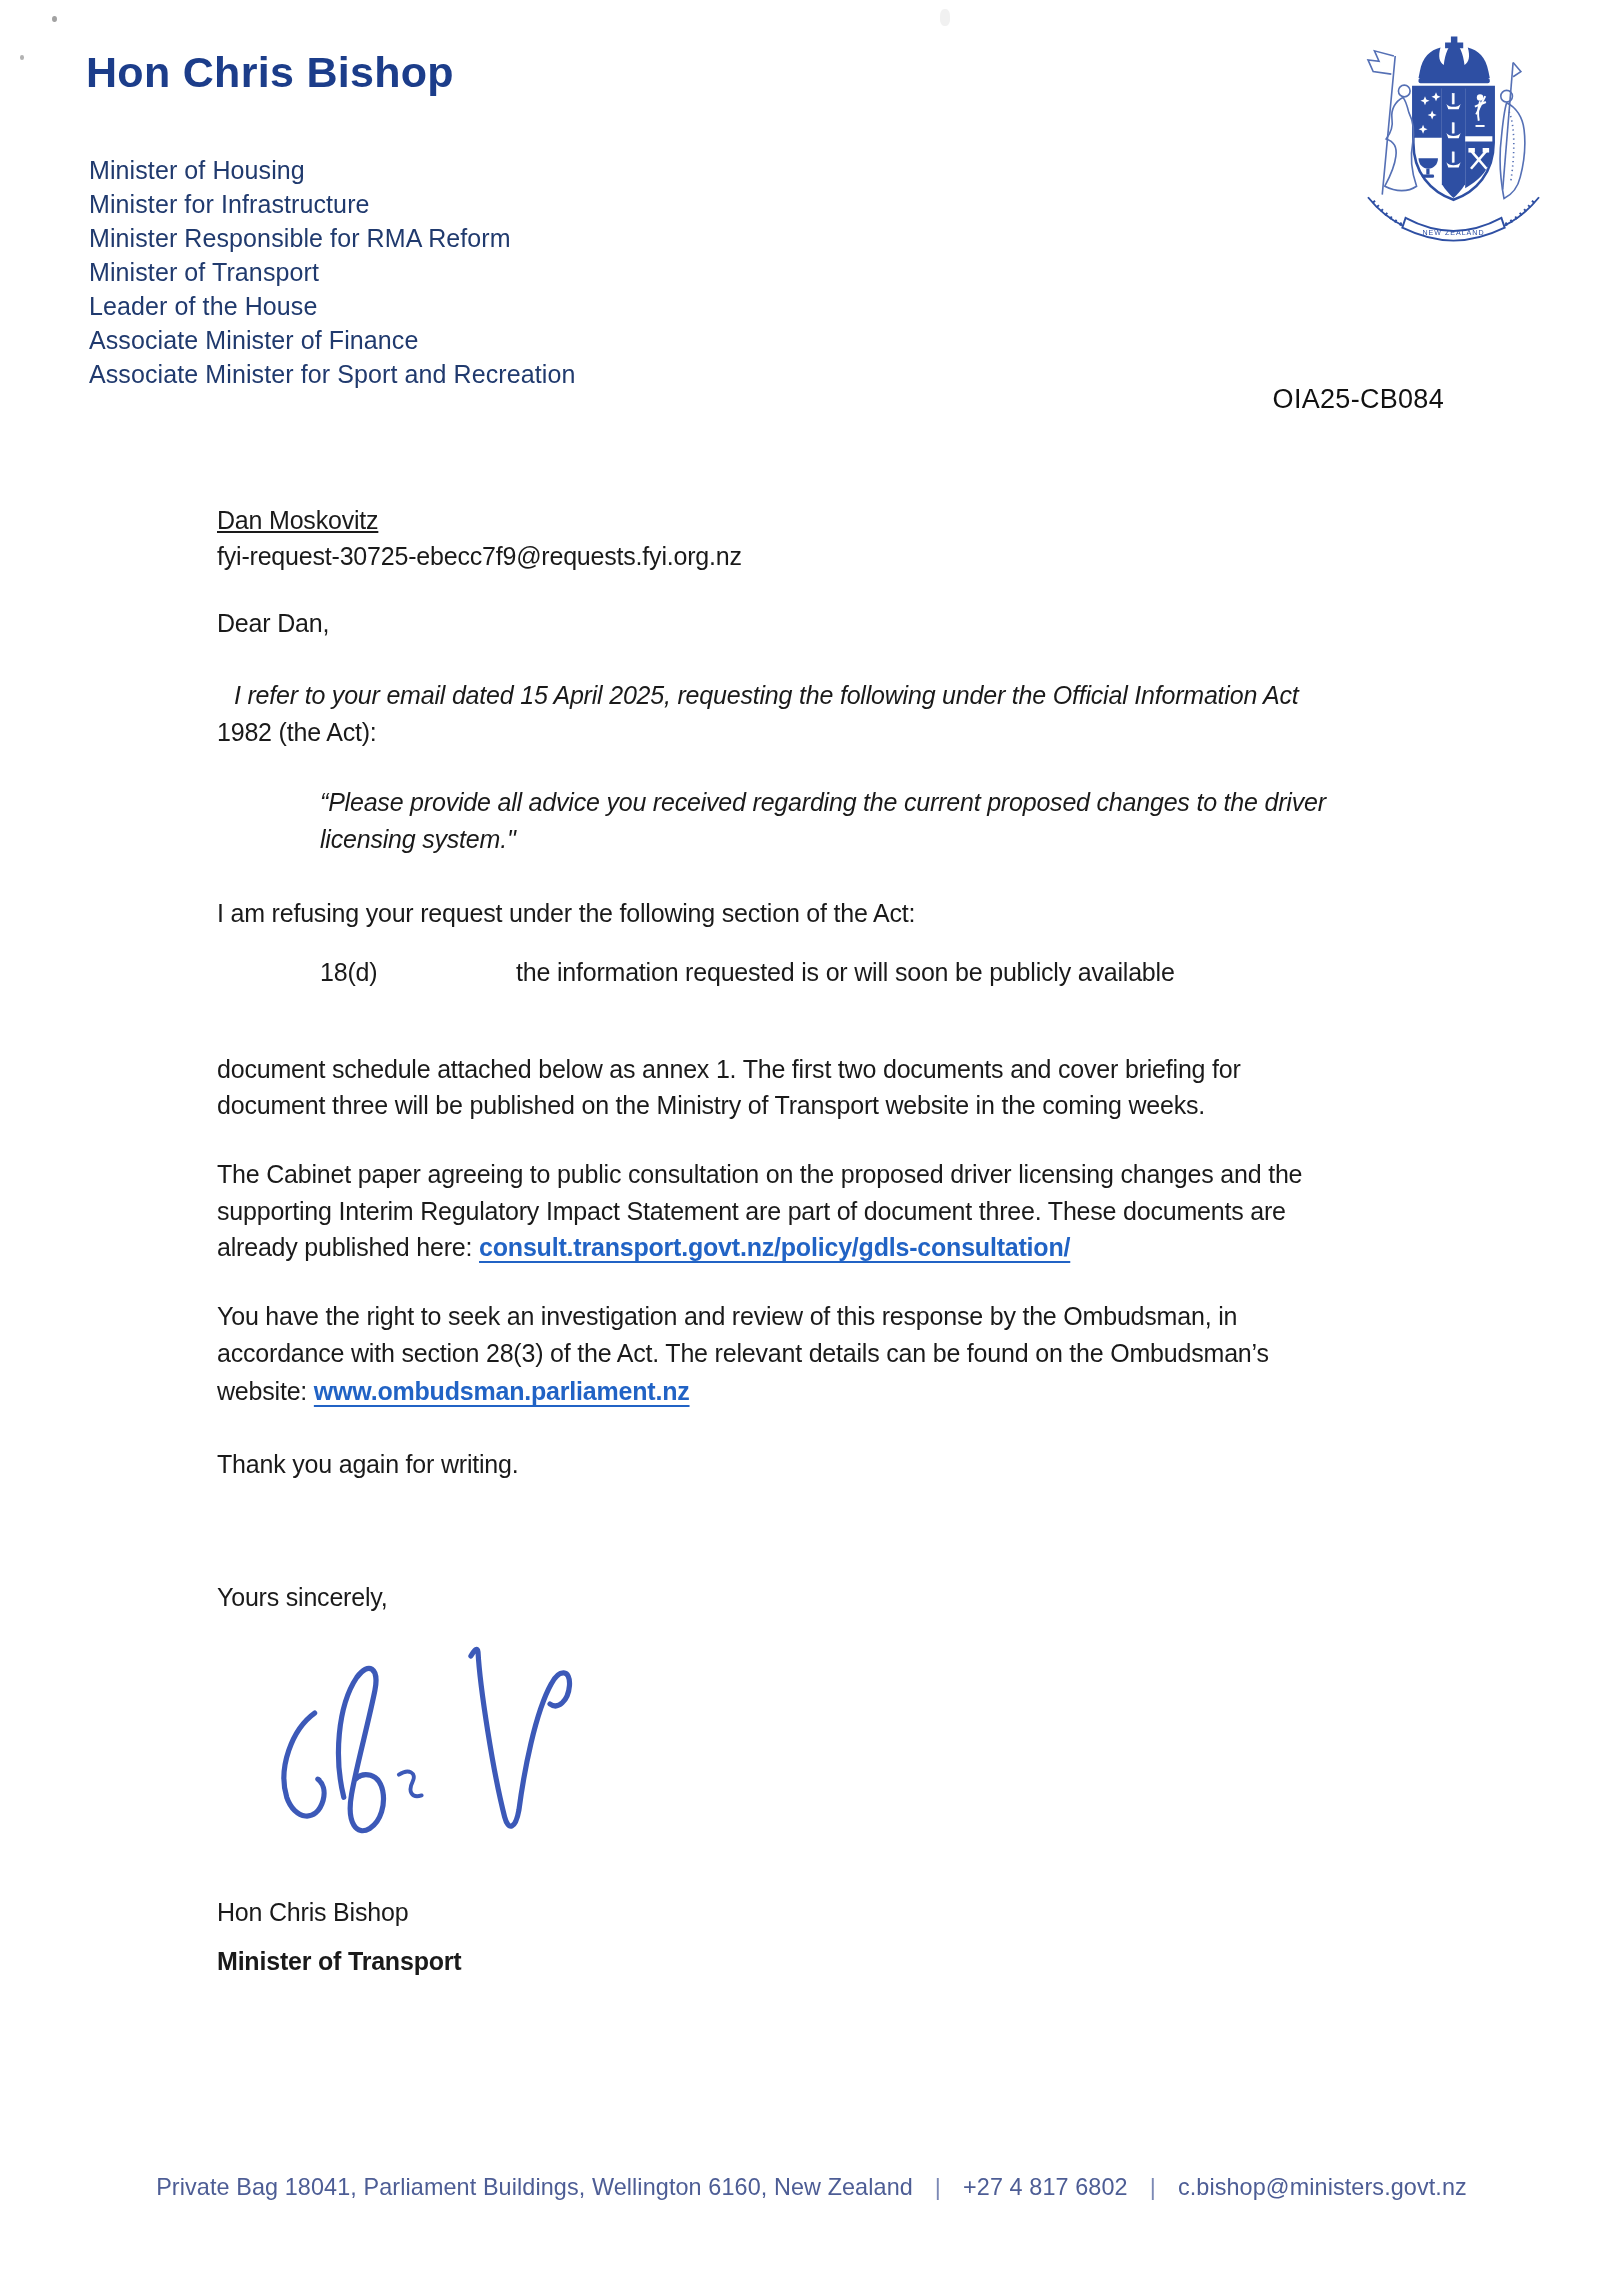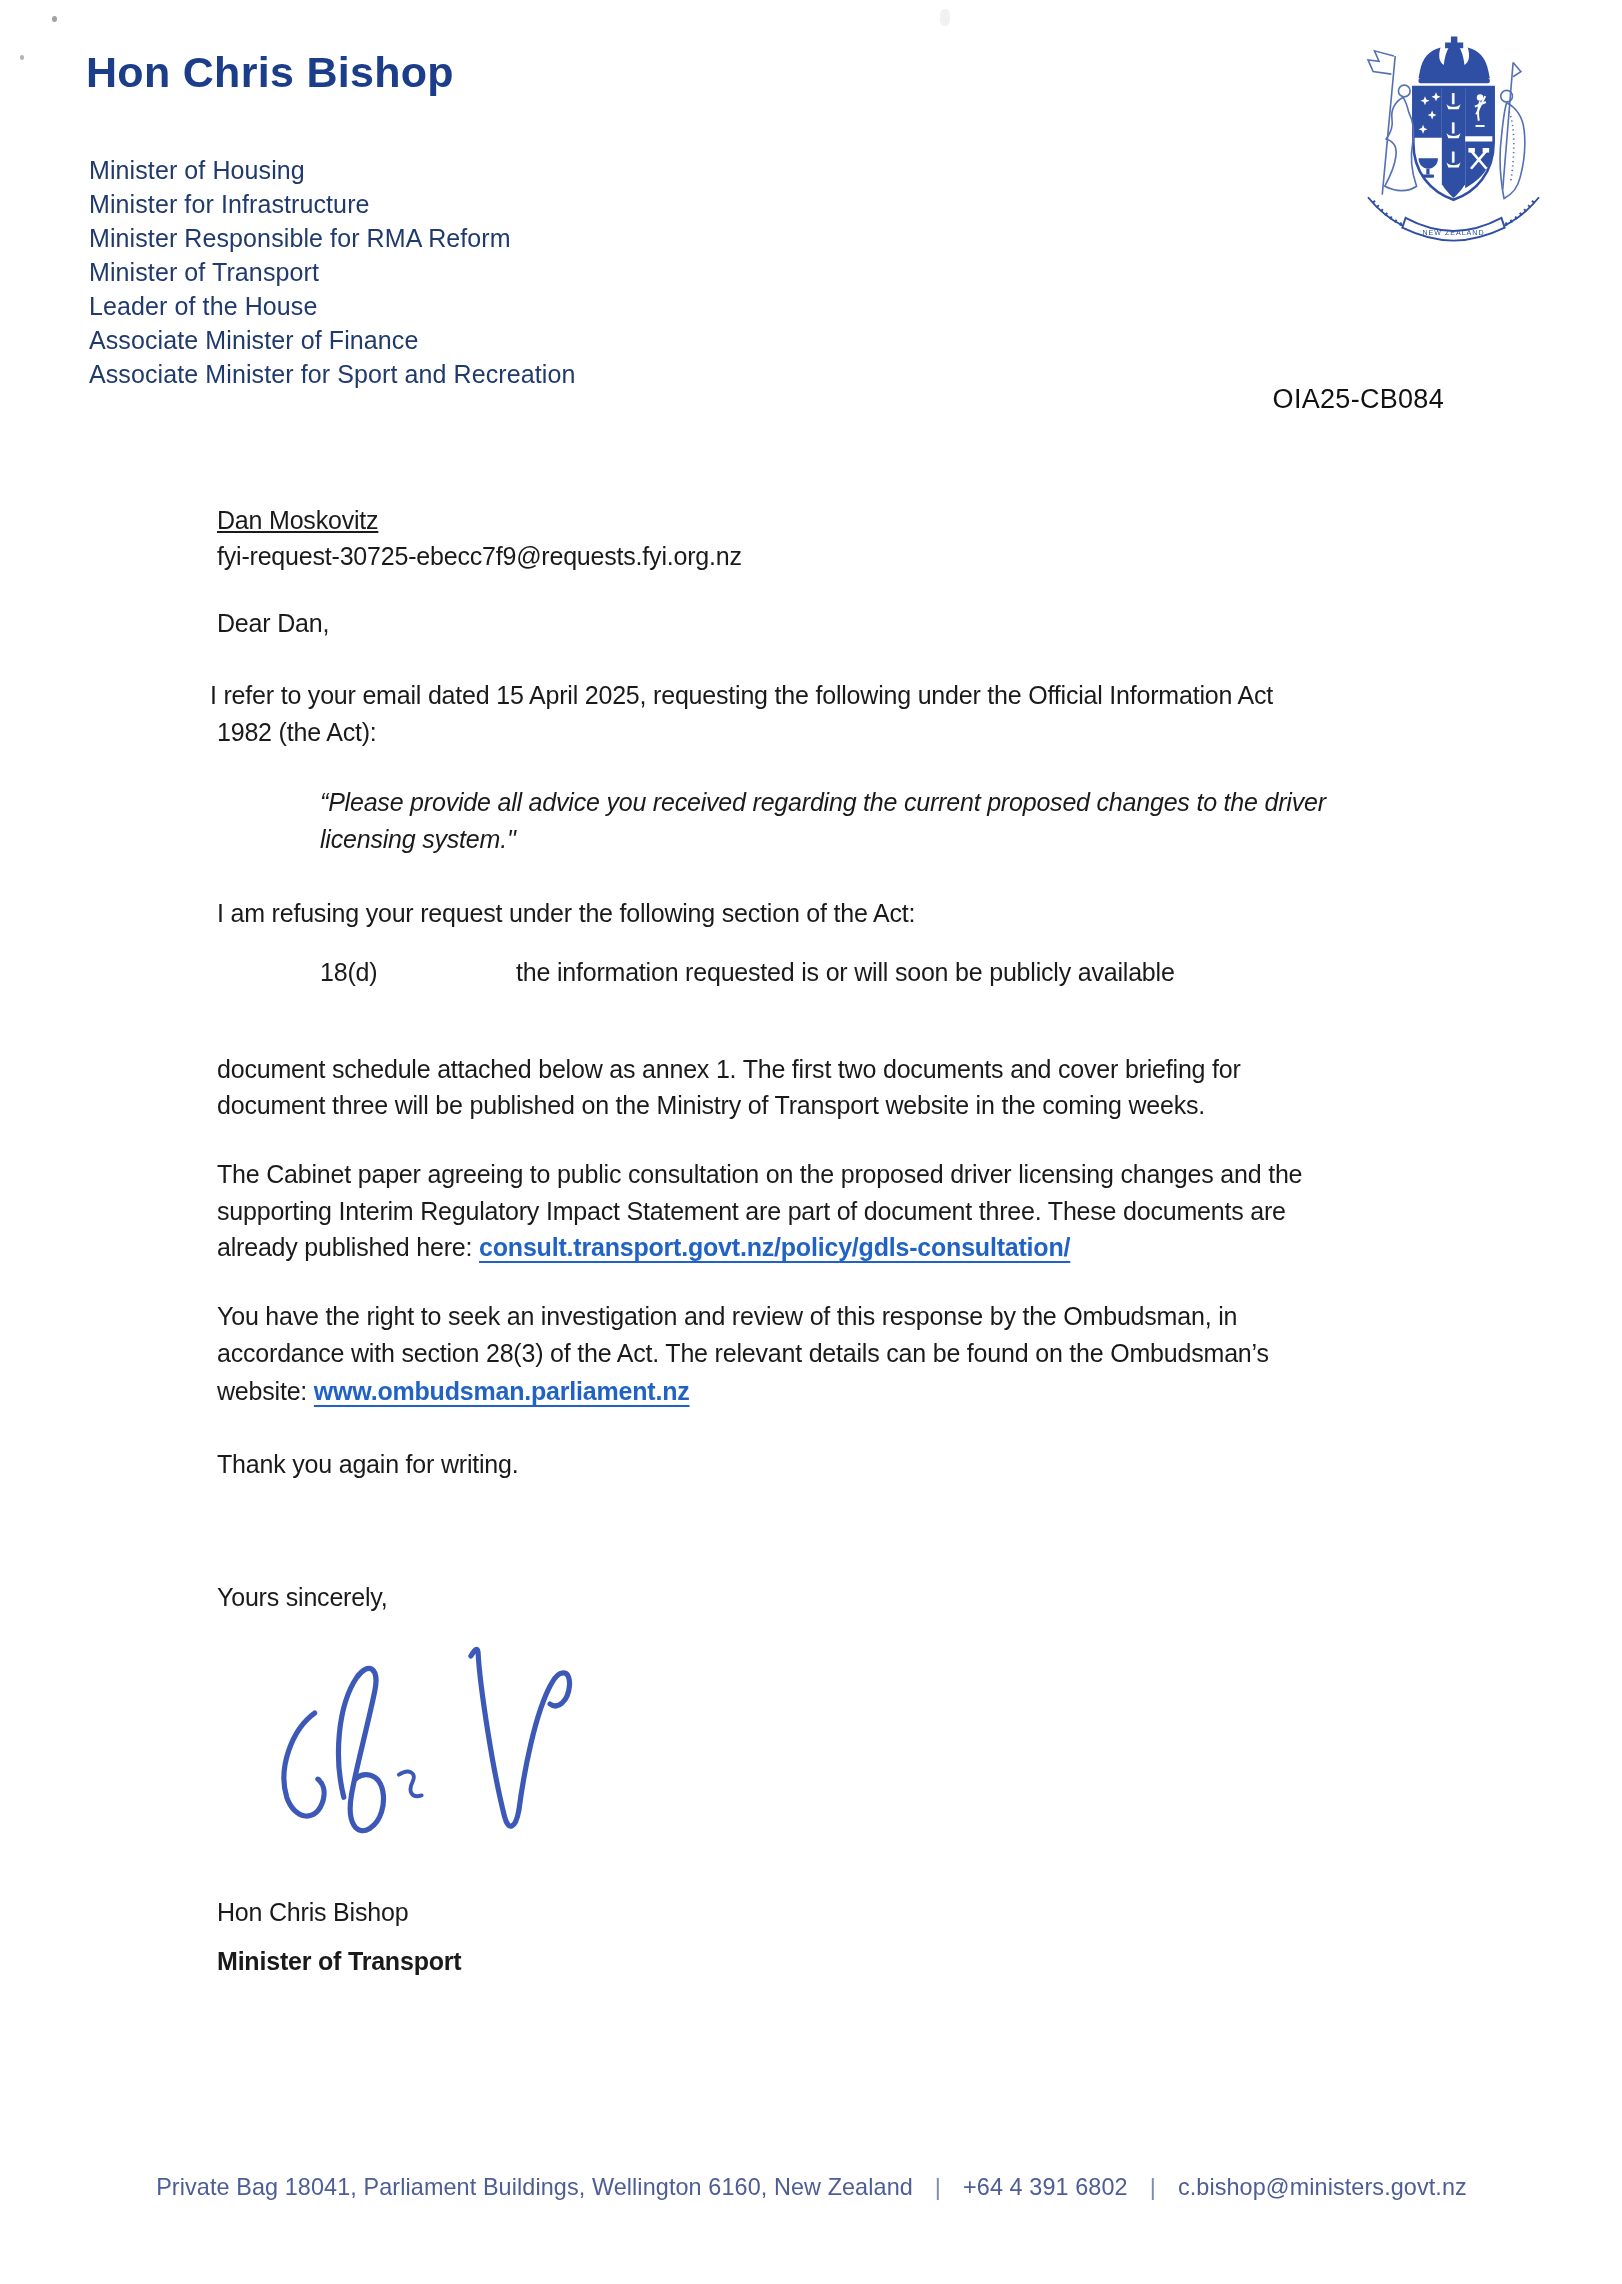--- a/index.html
+++ b/index.html
@@ -168,21 +168,21 @@
     </g>
   </svg>
 
   <div class="abs ref" style="right:179px;top:384px;">OIA25-CB084</div>
 
   <div class="abs bl" style="left:217px;top:506px;text-decoration:underline;">Dan Moskovitz</div>
   <div class="abs bl" style="left:217px;top:542px;">fyi-request-30725-ebecc7f9@requests.fyi.org.nz</div>
 
   <div class="abs bl" style="left:217px;top:609px;">Dear Dan,</div>
 
-  <div class="abs bl" style="left:210px;top:681px;">I refer to your email dated 15 April 2025, requesting the following under the Official Information Act</div>
+  <div class="abs bl" style="left:234px;top:681px;font-style:italic;">I refer to your email dated 15 April 2025, requesting the following under the Official Information Act</div>
   <div class="abs bl" style="left:217px;top:718px;">1982 (the Act):</div>
 
   <div class="abs bl quote" style="left:320px;top:788px;">“Please provide all advice you received regarding the current proposed changes to the driver</div>
   <div class="abs bl quote" style="left:320px;top:825px;">licensing system."</div>
 
   <div class="abs bl" style="left:217px;top:899px;">I am refusing your request under the following section of the Act:</div>
 
   <div class="abs bl" style="left:320px;top:958px;">18(d)</div>
   <div class="abs bl" style="left:516px;top:958px;">the information requested is or will soon be publicly available</div>
 
@@ -213,19 +213,19 @@
       <path d="M316,72 C322,62 326,58 327,66 C330,120 350,250 368,320 C374,343 385,338 390,310 C398,250 415,160 440,115 C452,92 470,92 468,118 C466,142 450,155 438,146"></path>
     </g>
   </svg>
 
   <div class="abs bl" style="left:217px;top:1898px;">Hon Chris Bishop</div>
   <div class="abs bl bold" style="left:217px;top:1947px;">Minister of Transport</div>
 
   <div class="footer">
     <span>Private Bag 18041, Parliament Buildings, Wellington 6160, New Zealand</span>
     <span class="sep">|</span>
-    <span>+64 4 391 6802</span>
+    <span>+27 4 817 6802</span>
     <span class="sep">|</span>
     <span>c.bishop@ministers.govt.nz</span>
   </div>
 
 </div>
 
 
 </body></html>

